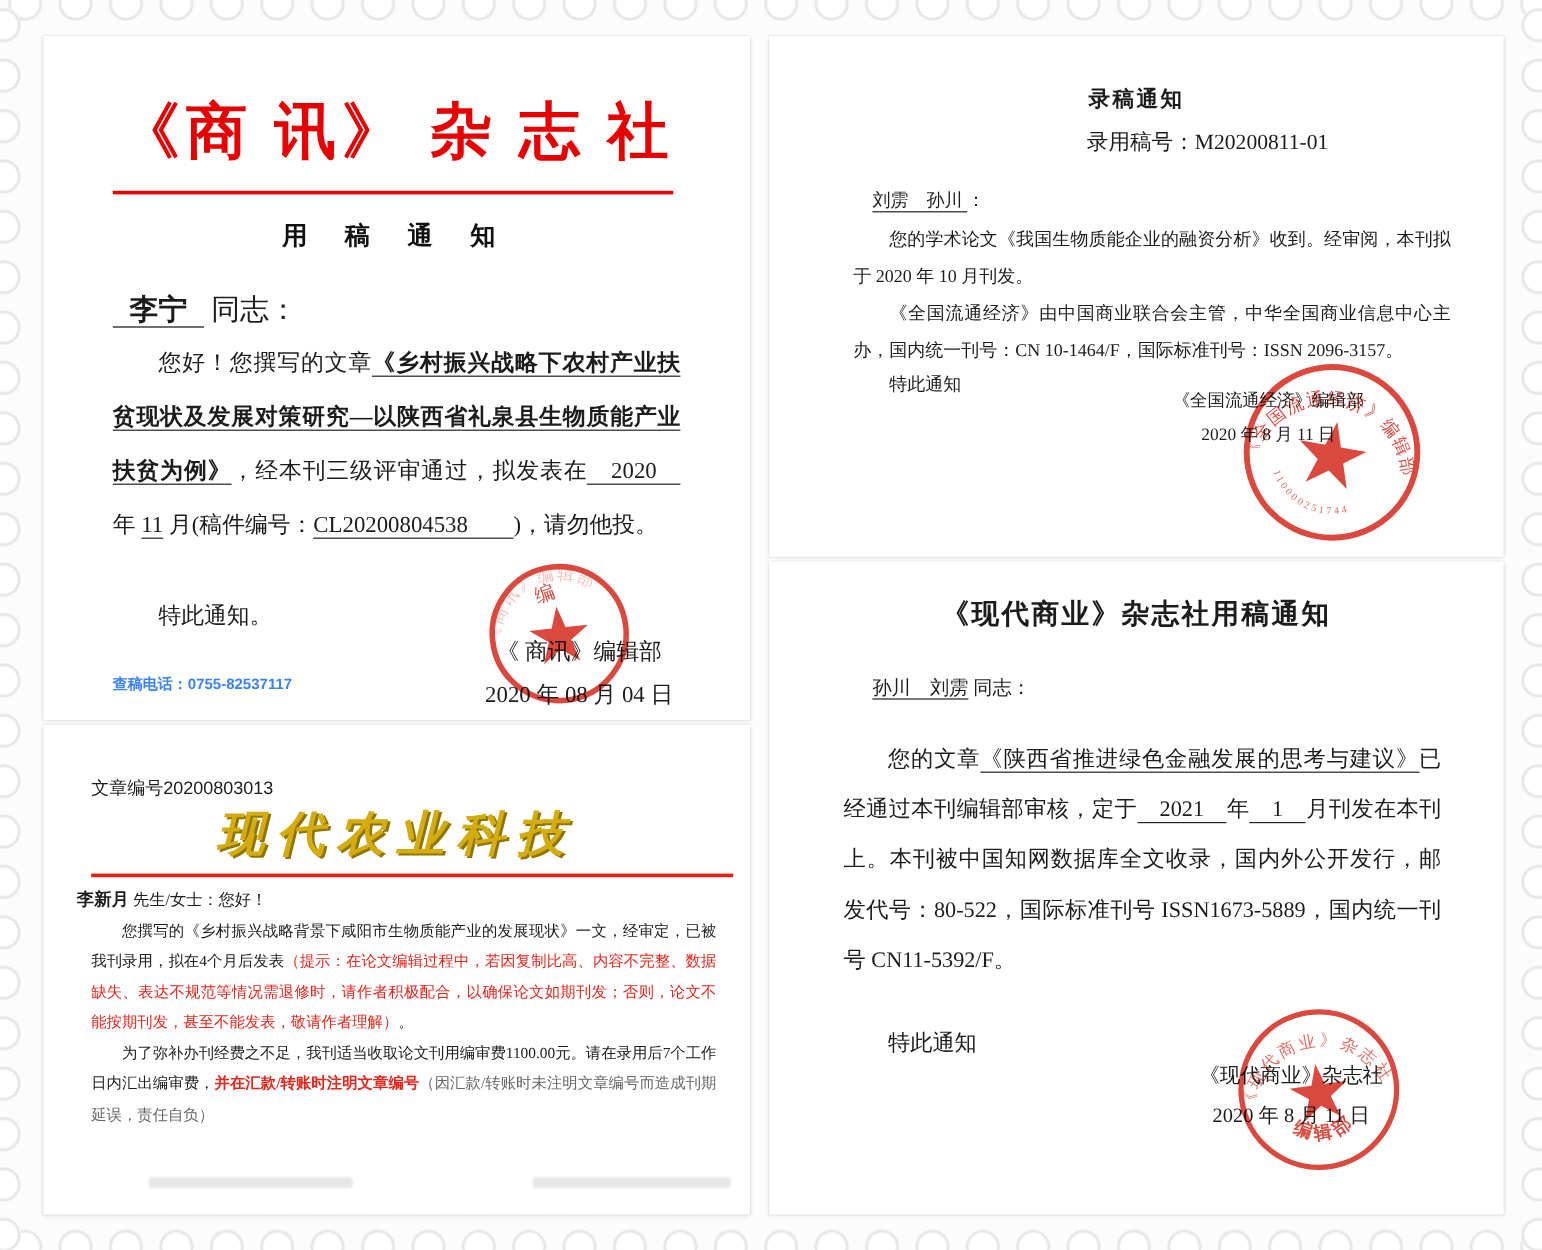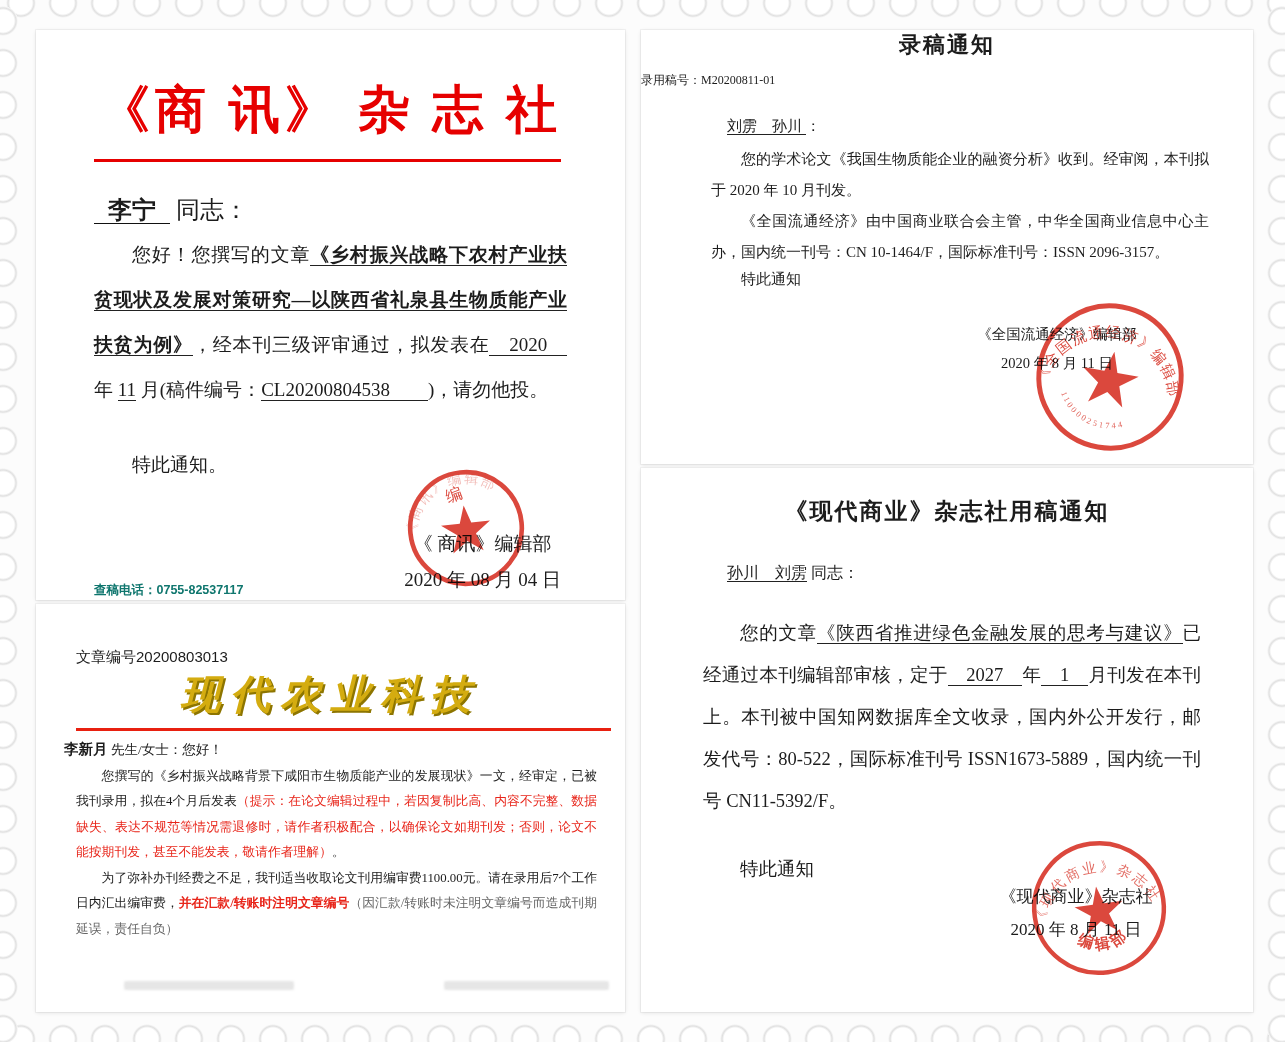--- a/index.html
+++ b/index.html
@@ -31,26 +31,26 @@
   .l1-title{margin:46px 10px 0;text-align:center;color:#e60000;font-weight:bold;font-size:51px;letter-spacing:5px;}
   .l1-rule{height:3px;background:#e60000;margin:14px 64px 0 58px;}
   .l1-sub{text-align:center;font-weight:bold;font-size:21px;letter-spacing:13px;margin-top:20px;color:#111;}
   .l1-greet{margin:32px 0 0 58px;font-size:24px;}
   .l1-greet .name{font-weight:bold;border-bottom:1.5px solid #111;padding:0 14px;}
   .l1-body{margin:6px 58px 0 58px;font-size:19px;line-height:45px;text-align:justify;}
   .l1-body p{margin:0;text-indent:2em;}
   .l1-body .article{font-weight:bold;}
   .l1-closing{margin:40px 0 0 58px;font-size:19px;text-indent:2em;}
   .l1-sign{position:absolute;right:64px;top:496px;text-align:center;font-size:19px;line-height:36px;}
-  .l1-phone{position:absolute;left:58px;bottom:1px;font-family:"Liberation Sans",sans-serif;
-            font-weight:bold;font-size:12.5px;color:#0f766e;}
+  .l1-phone{position:absolute;left:58px;bottom:21px;font-family:"Liberation Sans",sans-serif;
+            font-weight:bold;font-size:12.5px;color:#3b82f6;}
   #stamp1{left:368px;top:436px;width:124px;height:124px;transform:rotate(-6deg);}
   
-  .l2-title{text-align:center;font-weight:bold;font-size:22px;letter-spacing:2px;}
-  .l2-msno{text-align:left;margin:12px 146px 0 0;font-size:12px;}
+  .l2-title{margin-top:40px;text-align:center;font-weight:bold;font-size:18px;letter-spacing:2px;}
+  .l2-msno{text-align:right;margin:12px 146px 0 0;font-size:18px;}
   .l2-recip{margin:28px 0 0 86px;font-size:15px;}
   .l2-body{margin:8px 44px 0 70px;font-size:15px;line-height:31px;text-align:justify;}
   .l2-body p{margin:0;text-indent:2em;}
   .l2-closing{margin:2px 0 0 70px;font-size:15px;text-indent:2em;}
   .l2-sign{position:absolute;left:296px;top:290px;width:240px;text-align:center;font-size:14.5px;line-height:29px;}
   #stamp2{left:390px;top:268px;width:158px;height:158px;transform:rotate(10deg);}
   
   .l3-title{margin-top:28px;text-align:center;font-weight:bold;font-size:23px;letter-spacing:2px;}
   .l3-recip{margin:36px 0 0 86px;font-size:16px;}
   .l3-body{margin:28px 52px 0 62px;font-size:18.5px;line-height:42px;text-align:justify;}
@@ -74,20 +74,21 @@
   .faded-bar{position:absolute;height:9px;background:#b9b9b9;opacity:.35;filter:blur(1px);border-radius:2px;}
 </style>
 </head>
 <body>
 
 <div class="stage">
 
   <div class="card" id="card1">
     <div class="l1-title">《商 讯》 杂 志 社</div>
     <div class="l1-rule"></div>
+    <div class="l1-sub">用 稿 通 知</div>
     <div class="l1-greet">
       <span class="name">李宁</span>
       <span>同志：</span>
     </div>
     <div class="l1-body">
       <p><span>您好！您撰写的文章</span><span class="article ul">《乡村振兴战略下农村产业扶贫现状及发展对策研究—以陕西省礼泉县生物质能产业扶贫为例》</span><span>，</span><span>经本刊三级评审通过，拟发表在</span><span class="ul">　2020　</span><span> 年 </span><span class="ul">11</span><span> 月(稿件编号：</span><span class="ul">CL20200804538　　</span><span>)，请勿他投。</span></p>
     </div>
     <div class="l1-closing">特此通知。</div>
     <div class="l1-sign">
       <div>《 商讯》编辑部</div>
@@ -148,21 +149,21 @@
       <text font-size="8.5" fill="#d5281b" letter-spacing="2.5" opacity="0.85"><textPath href="#arc2b" startOffset="4%">110000251744</textPath></text>
     </svg>
   </div>
 
   <div class="card" id="card4">
     <div class="l3-title">《现代商业》杂志社用稿通知</div>
     <div class="l3-recip">
       <span class="ul">孙川　刘雳</span><span> 同志：</span>
     </div>
     <div class="l3-body">
-      <p><span>您的文章</span><span class="ul">《陕西省推进绿色金融发展的思考与建议》</span><span>已经通过本刊编辑部审核，定于</span><span class="ul">　2027　</span><span>年</span><span class="ul">　1　</span><span>月刊发在本刊上。本刊被中国知网数据库全文收录，国内外公开发行，邮发代号：80-522，国际标准刊号 ISSN1673-5889，国内统一刊号 CN11-5392/F。</span></p>
+      <p><span>您的文章</span><span class="ul">《陕西省推进绿色金融发展的思考与建议》</span><span>已经通过本刊编辑部审核，定于</span><span class="ul">　2021　</span><span>年</span><span class="ul">　1　</span><span>月刊发在本刊上。本刊被中国知网数据库全文收录，国内外公开发行，邮发代号：80-522，国际标准刊号 ISSN1673-5889，国内统一刊号 CN11-5392/F。</span></p>
     </div>
     <div class="l3-closing">特此通知</div>
     <div class="l3-sign">
       <div>《现代商业》杂志社</div>
       <div>2020 年 8 月 11 日</div>
     </div>
     <svg id="stamp3" class="stamp" viewBox="0 0 160 160">
       <circle cx="80" cy="80" r="72" fill="none" stroke="#d5281b" stroke-width="5"></circle>
       <polygon fill="#d5281b" points="80,56 86.3,75.5 106.8,75.5 90.2,87.5 96.5,107 80,95 63.5,107 69.8,87.5 53.2,75.5 73.7,75.5"></polygon>
       <defs>

